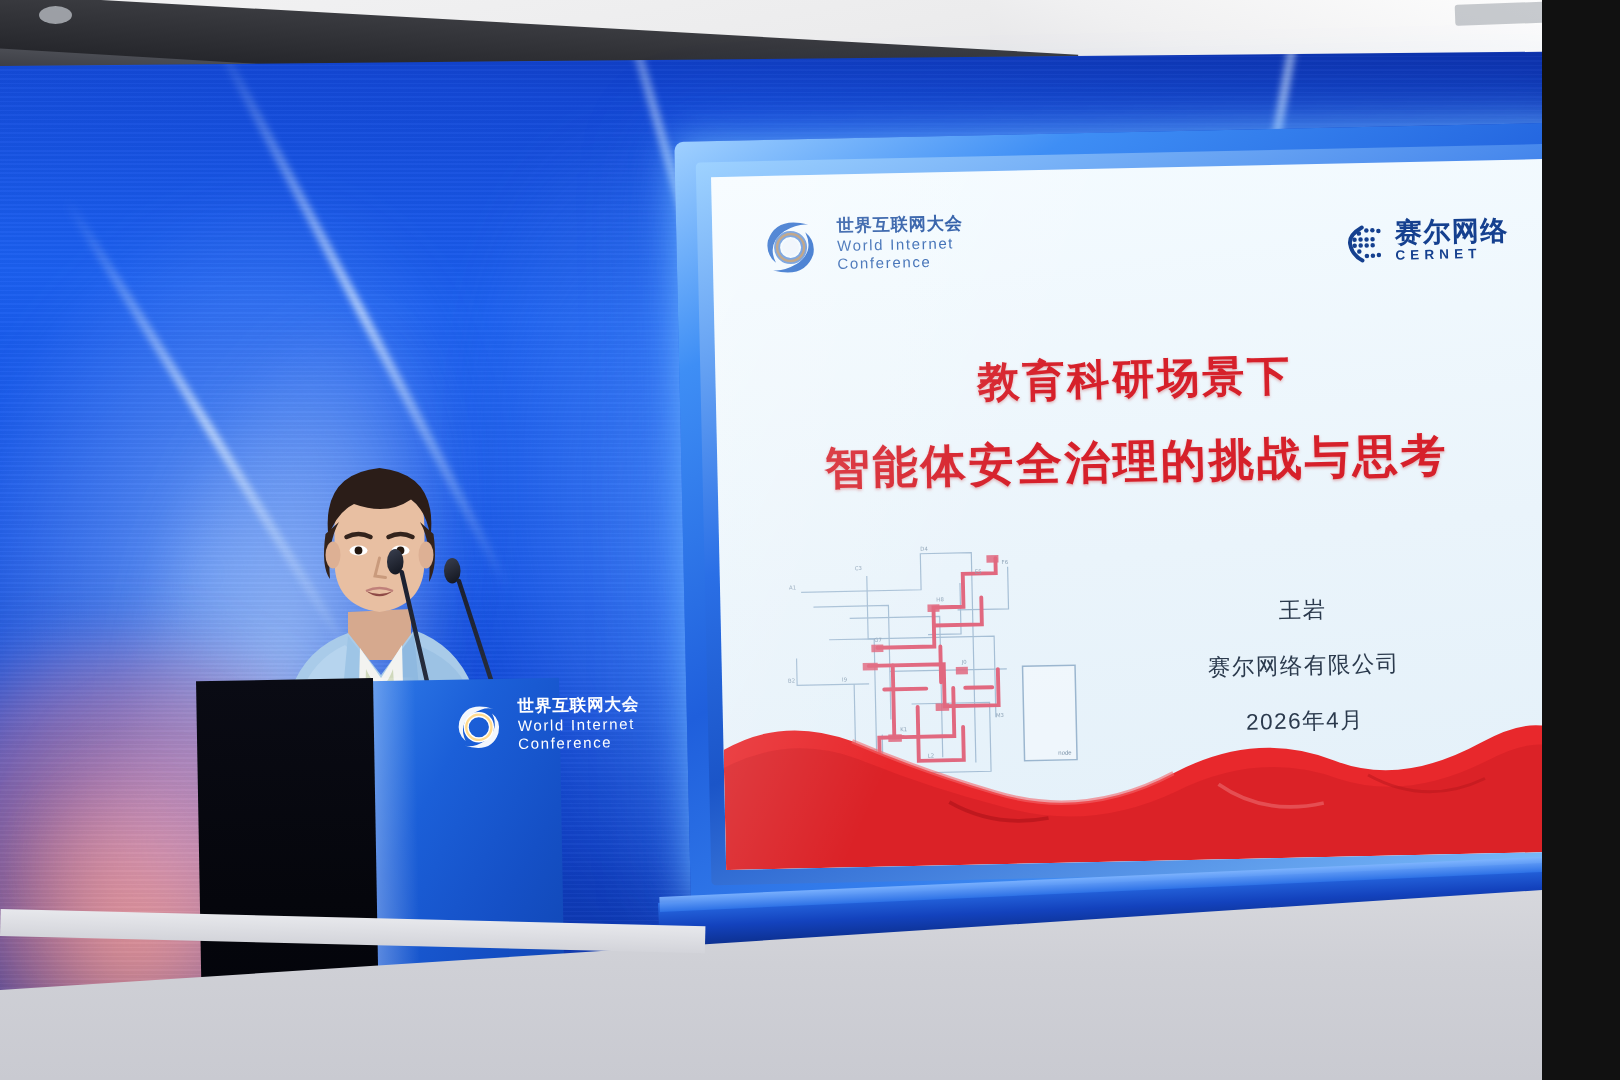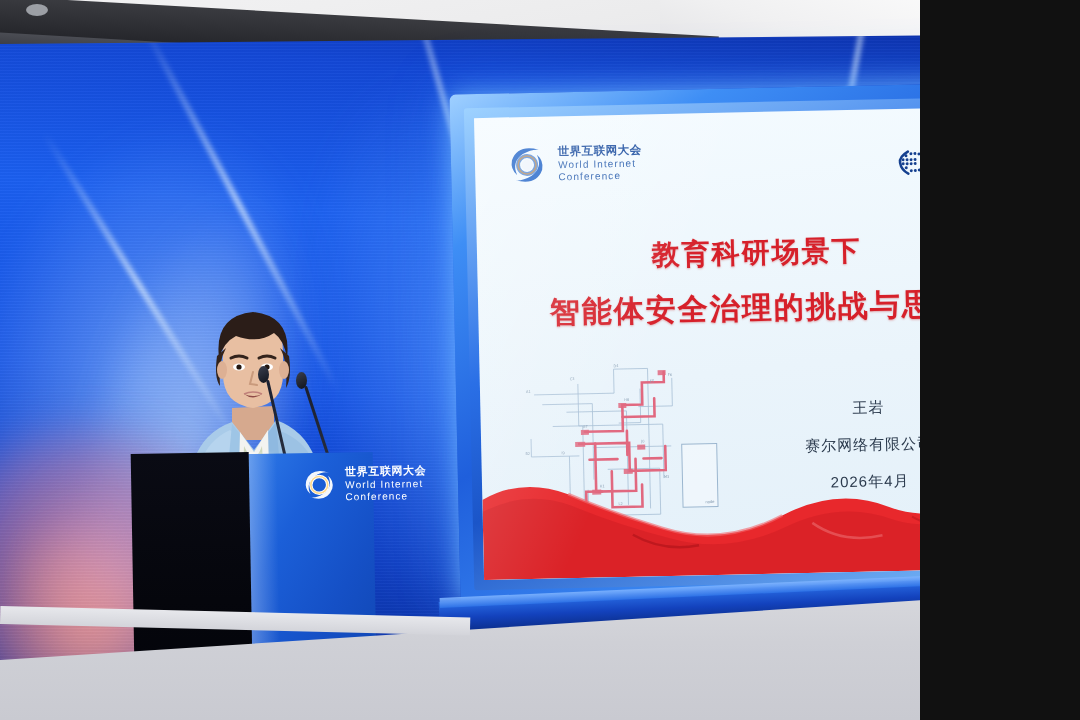--- a/index.html
+++ b/index.html
@@ -1,19 +1,19 @@
 <!DOCTYPE html>
 <html><head>
 <meta charset="utf-8">
 <style>
   html,body{margin:0;padding:0;background:#111;}
   body{font-family:"Liberation Sans","DejaVu Sans",sans-serif;}
 
   #stage{
-    position:relative;width:920px;height:720px;overflow:hidden;
+    position:relative;width:1028px;height:720px;overflow:hidden;
     background:#cfd2d8;
   }
 
   
   .ceiling{
     position:absolute;left:0;top:0;width:1080px;height:80px;
     background:linear-gradient(170deg,#f2f2f3 0%,#ececed 45%,#e2e3e6 100%);
   }
   .ceiling-soffit{
     position:absolute;left:-40px;top:-6px;width:760px;height:60px;

